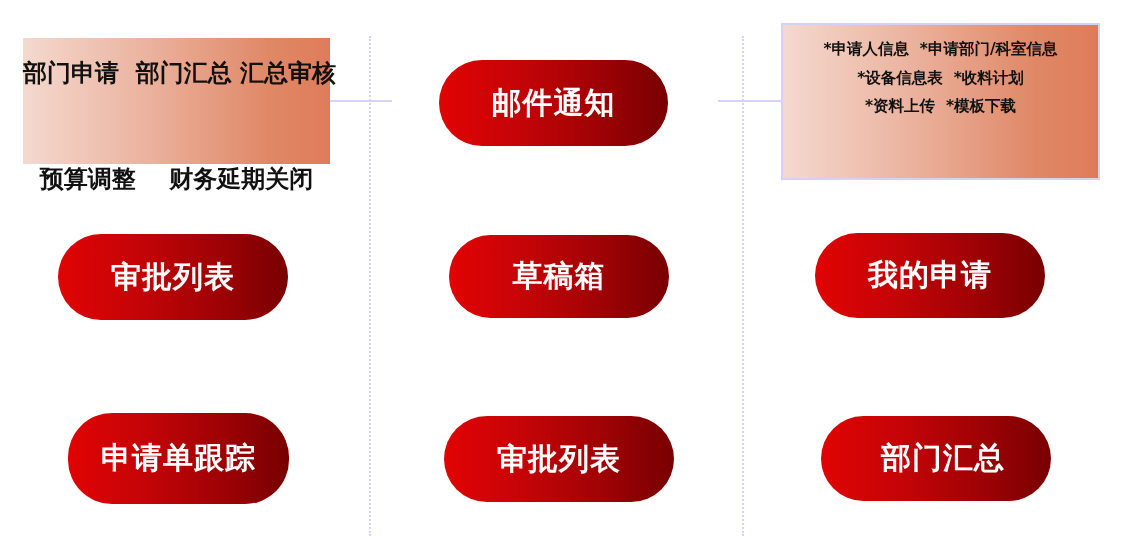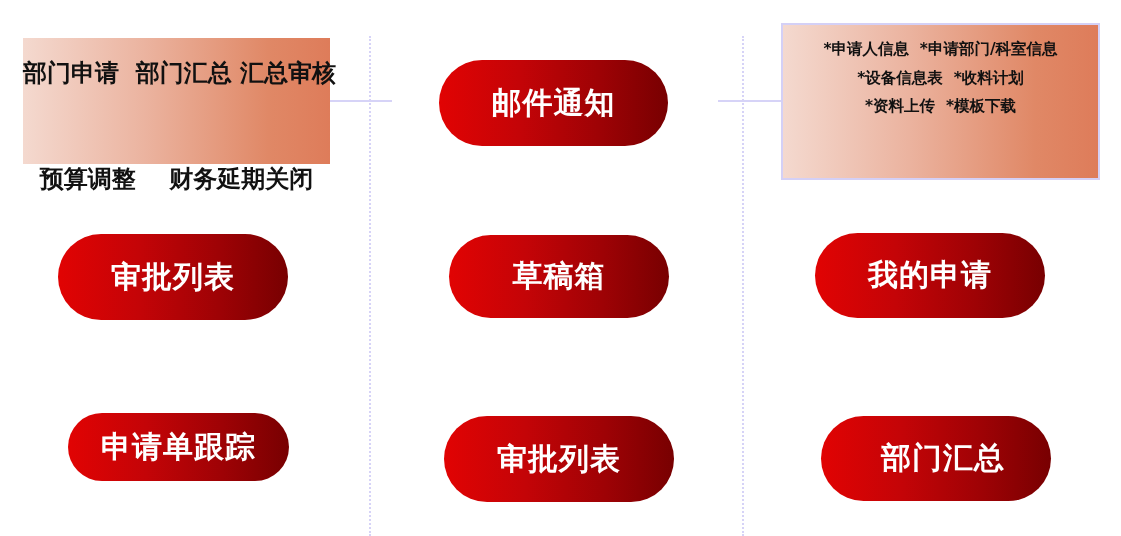--- a/index.html
+++ b/index.html
@@ -43,17 +43,17 @@
 </div>
 
 <div class="pill" style="left:439px; top:60px; width:229px; height:86px;">邮件通知</div>
 
 <div class="pill" style="left:58px; top:234px; width:230px; height:86px;">审批列表</div>
 
 <div class="pill" style="left:449px; top:235px; width:220px; height:83px;">草稿箱</div>
 
 <div class="pill" style="left:815px; top:233px; width:230px; height:85px;">我的申请</div>
 
-<div class="pill" style="left:68px; top:413px; width:221px; height:68px;">申请单跟踪</div>
+<div class="pill" style="left:68px; top:413px; width:221px; height:91px;">申请单跟踪</div>
 
 <div class="pill" style="left:444px; top:416px; width:230px; height:86px;">审批列表</div>
 
 <div class="pill" style="left:821px; top:416px; width:230px; height:85px; padding-left:14px; box-sizing:border-box;">部门汇总</div>
 
 </body></html>

